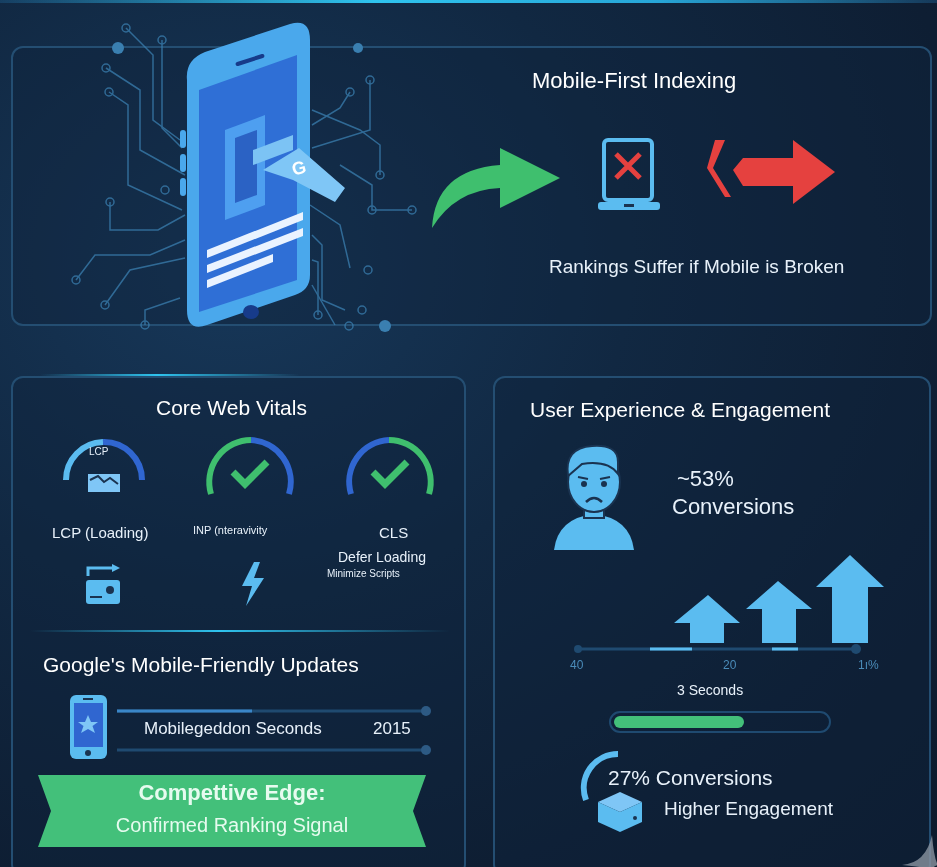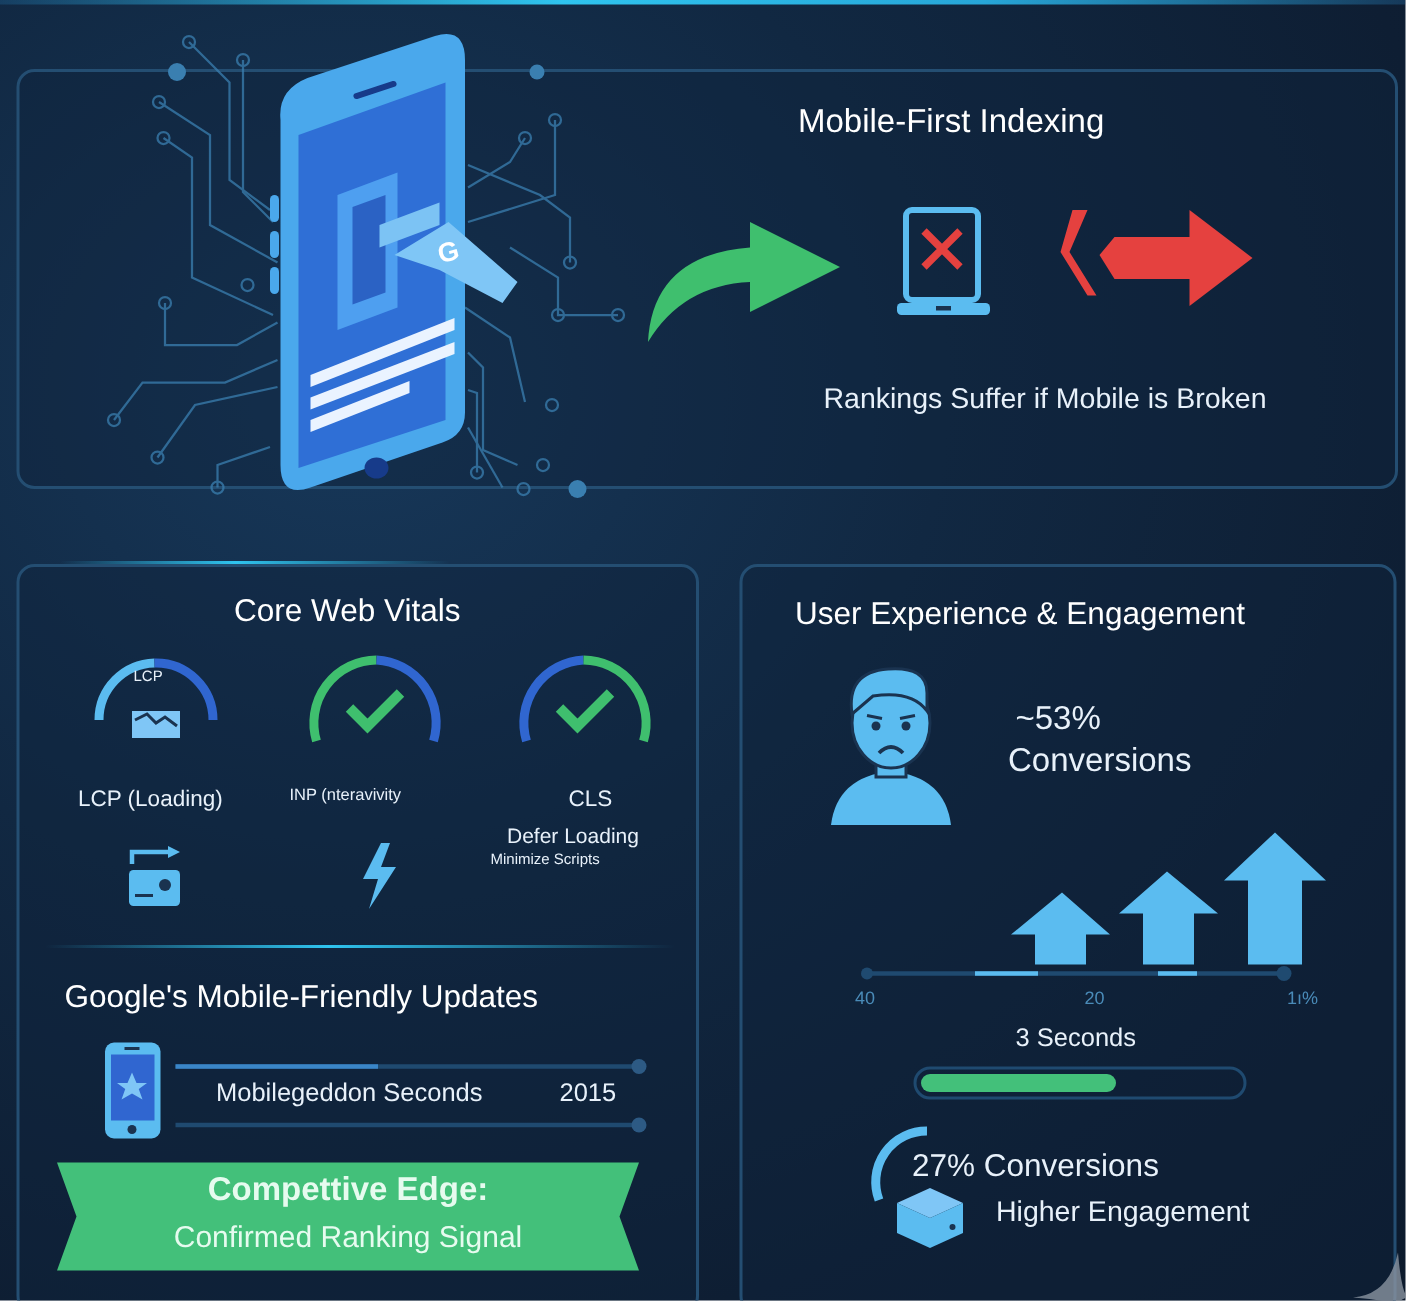--- a/index.html
+++ b/index.html
@@ -198,21 +198,21 @@
   <line x1="12" y1="94" x2="290" y2="94" stroke="#1f4a70" stroke-width="3"></line>
   <line x1="84" y1="94" x2="126" y2="94" stroke="#5bbcf0" stroke-width="3"></line>
   <line x1="206" y1="94" x2="232" y2="94" stroke="#5bbcf0" stroke-width="3"></line>
   <circle cx="12" cy="94" r="4" fill="#1f4a70"></circle>
     <circle cx="290" cy="94" r="5" fill="#1f4a70"></circle>
 </svg>
 <div class="txt" style="left:570px;top:658px;font-size:12px;color:#4a8bb8;">40</div>
 <div class="txt" style="left:723px;top:658px;font-size:12px;color:#4a8bb8;">20</div>
 <div class="txt" style="left:858px;top:658px;font-size:12px;color:#4a8bb8;">1ı%</div>
 
-<div class="txt" style="left:677px;top:682px;font-size:17px;">3 Seconds</div>
+<div class="txt" style="left:677px;top:682px;font-size:14px;">3 Seconds</div>
 <div style="position:absolute;left:609px;top:711px;width:222px;height:22px;border:2px solid #1f4a70;border-radius:12px;box-sizing:border-box;">
   <div style="position:absolute;left:3px;top:3px;width:130px;height:12px;background:#43c07a;border-radius:6px;"></div>
 </div>
 
 <svg width="80" height="80" style="left:582px;top:752px;">
   <path d="M36 2 A34 34 0 0 0 4 48" stroke="#5bbcf0" stroke-width="6" fill="none"></path>
   <path d="M16 50 L38 40 L60 50 L38 60 Z" fill="#7fc6f6"></path>
   <path d="M16 50 L38 60 L38 80 L16 70 Z" fill="#5bbcf0"></path>
   <path d="M60 50 L38 60 L38 80 L60 70 Z" fill="#5bbcf0"></path>
   <circle cx="53" cy="66" r="2" fill="#1a3350"></circle>

